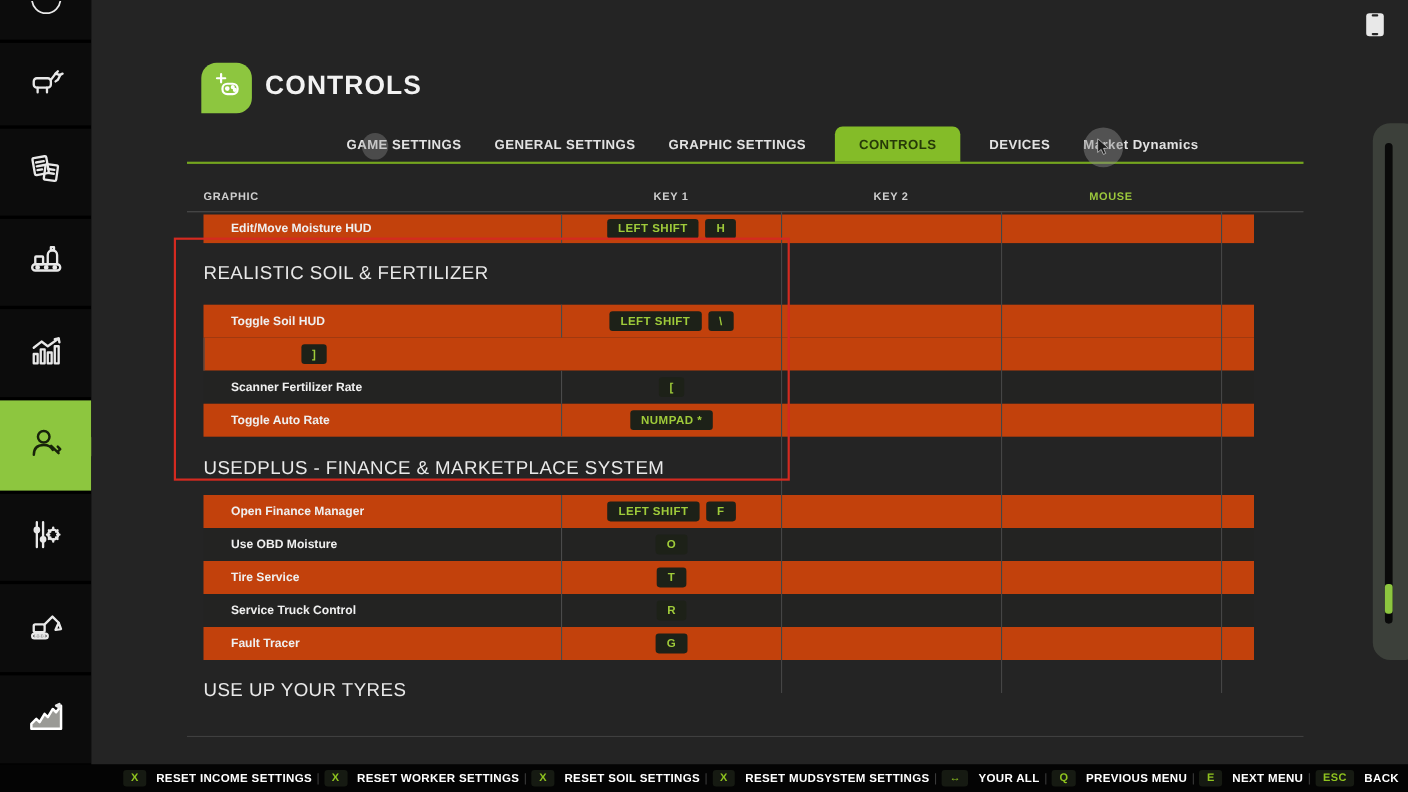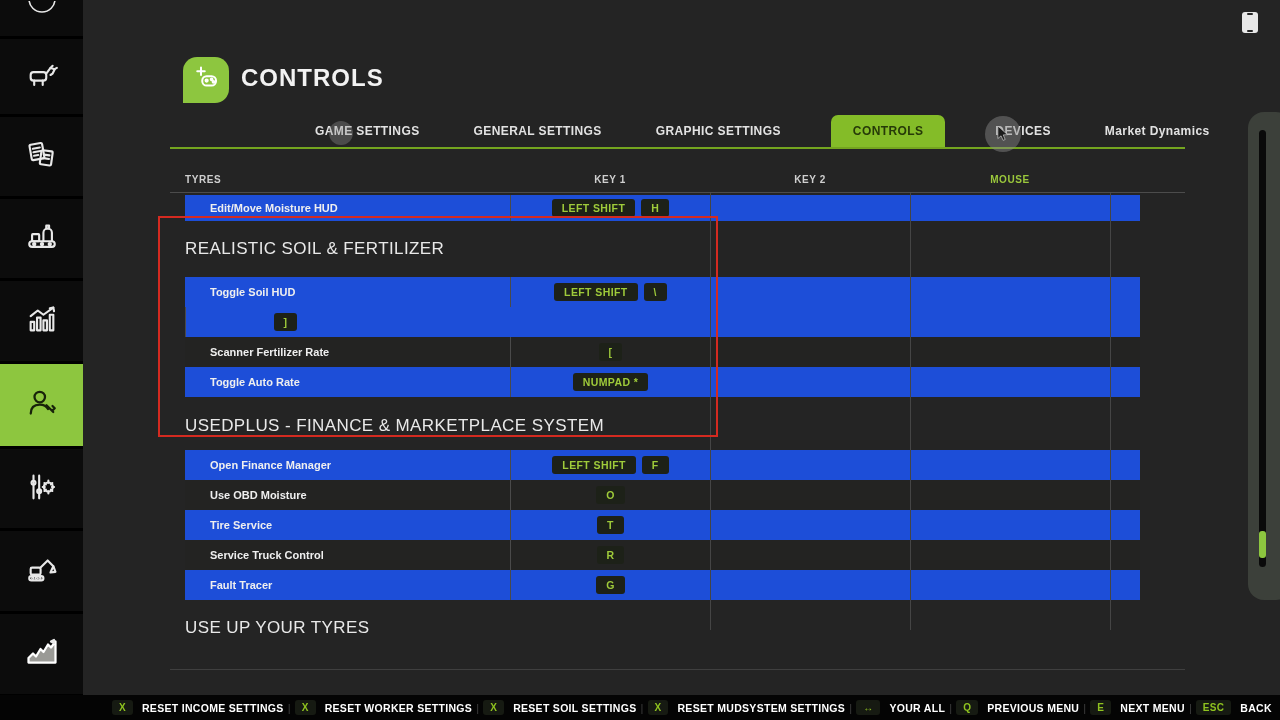--- a/index.html
+++ b/index.html
@@ -26,41 +26,41 @@
     background:#242424; border-radius:1px; }
   .phone:before { top:1px; } .phone:after { bottom:1px; }
 
   .logo { position:absolute; left:100px; top:57px; width:46px; height:46px; background:#8dc63f;
     border-radius:14px 14px 14px 0; display:flex; align-items:center; justify-content:center; }
   .logo svg { stroke:#fff; fill:none; stroke-width:1.6; stroke-linecap:round; stroke-linejoin:round; }
   .page-title { position:absolute; left:158px; top:64px; font-size:24px; font-weight:600;
     color:#f2f2f2; letter-spacing:1px; }
 
   
-  .tabs { position:absolute; left:228px; top:114px; height:34px; display:flex; align-items:center; gap:46px; }
+  .tabs { position:absolute; left:228px; top:114px; height:34px; display:flex; align-items:center; gap:22px; }
   .tab { font-size:12px; font-weight:bold; color:#e2e2e2; letter-spacing:.4px; white-space:nowrap;
     padding:9px 4px; cursor:default; }
   .tab.active { background:#84bc28; color:#263a08; border-radius:7px 7px 0 0; padding:9px 22px; }
   .tab-line { position:absolute; left:87px; top:147px; width:1015px; height:2px; background:#74a51f; }
 
   
   .col-head { position:absolute; top:174px; font-size:10px; font-weight:bold; color:#cfcfcf;
     letter-spacing:.6px; }
   .col-head.center { width:200px; text-align:center; }
   .col-head.mouse { color:#9bc83c; }
   .head-line { position:absolute; left:87px; top:192px; width:1015px; height:1px; background:#4c4c4c; }
 
   
   .vline { position:absolute; top:193px; width:1px; height:437px; background:#454545; z-index:2; }
 
   
   .tbl { position:absolute; left:102px; top:195px; width:955px; z-index:1; }
   .row { display:flex; align-items:center; height:30px; }
   .row.first { height:26px; }
-  .row.odd { background:#1d4ed8; } .row.even { background:#232322; }
+  .row.odd { background:#c2410c; } .row.even { background:#232322; }
   .cell-action { width:325px; padding-left:25px; font-size:11px; font-weight:bold; color:#efefef; }
   .cell-key1 { width:200px; height:100%; border-left:1px solid #4a4a4a;
     display:flex; align-items:center; justify-content:center; gap:6px; }
   .cell-key2 { width:200px; } .cell-mouse { width:200px; } .cell-tail { width:30px; }
   .kbd { background:#1d2118; color:#9fcb3a; font-size:10.5px; font-weight:bold; letter-spacing:.4px;
     padding:3px 10px; border-radius:3px; min-width:12px; text-align:center; }
   .section-title { font-size:17px; color:#e9e9e9; font-weight:400; letter-spacing:.4px; }
   .st-realistic { margin:15px 0 15px 0; height:26px; line-height:26px; }
   .st-usedplus  { margin:16px 0 11px 0; height:26px; line-height:26px; }
   .st-tyres     { margin:15px 0 0 0; height:26px; line-height:26px; }
@@ -208,21 +208,21 @@
     <div class="tabs" id="tabs">
         <div class="tab">GAME SETTINGS</div>
         <div class="tab">GENERAL SETTINGS</div>
         <div class="tab">GRAPHIC SETTINGS</div>
         <div class="tab active">CONTROLS</div>
         <div class="tab">DEVICES</div>
         <div class="tab">Market Dynamics</div>
       </div>
     <div class="tab-line"></div>
 
-    <div class="col-head" style="left:102px">TYRES</div>
+    <div class="col-head" style="left:102px">GRAPHIC</div>
     <div class="col-head center" style="left:427px">KEY 1</div>
     <div class="col-head center" style="left:627px">KEY 2</div>
     <div class="col-head center mouse" style="left:827px">MOUSE</div>
     <div class="head-line"></div>
 
     <div class="vline" style="left:627px"></div>
     <div class="vline" style="left:827px"></div>
     <div class="vline" style="left:1027px"></div>
 
     <div class="tbl" id="tbl">

